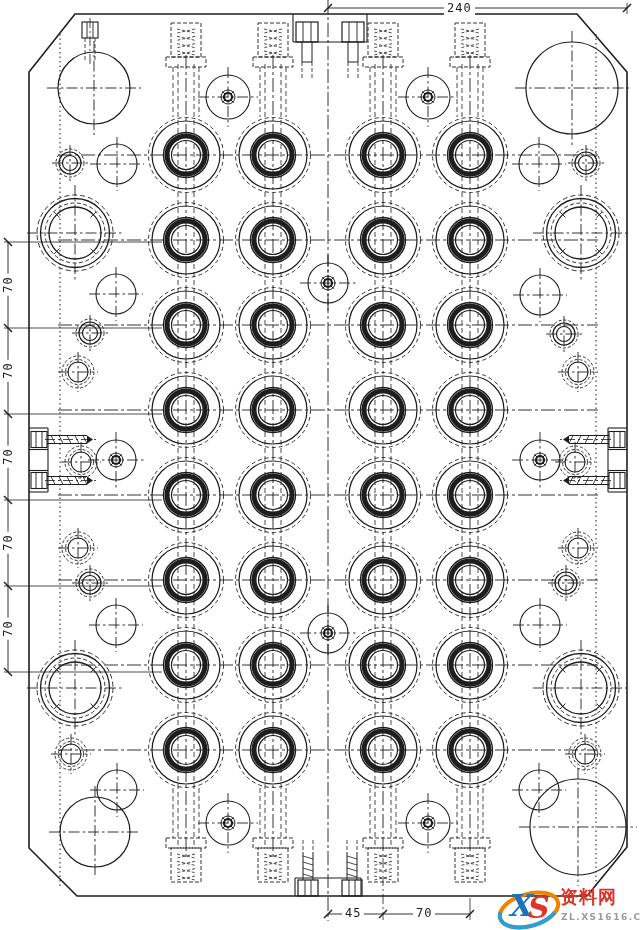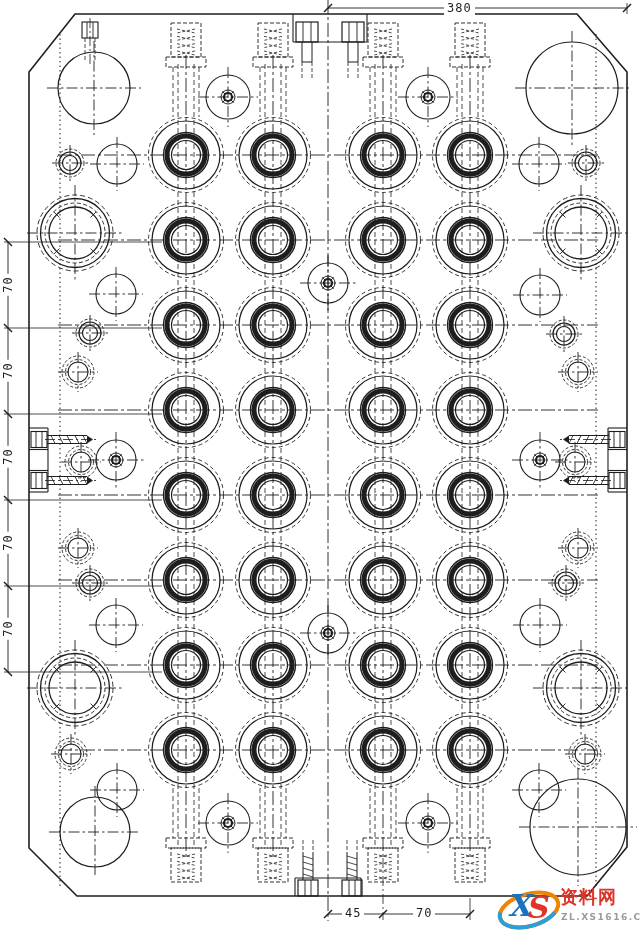--- a/index.html
+++ b/index.html
@@ -653,21 +653,21 @@
       <line x1="4" y1="668" x2="12" y2="676" stroke="#1e1e1e" stroke-width="1.4"></line>
       <line x1="4" y1="672" x2="162" y2="672" stroke="#1e1e1e" stroke-width="0.8"></line>
       <line x1="328" y1="914" x2="470" y2="914" stroke="#1e1e1e" stroke-width="0.9"></line>
       <line x1="324" y1="918" x2="332" y2="910" stroke="#1e1e1e" stroke-width="1.4"></line>
       <line x1="379" y1="918" x2="387" y2="910" stroke="#1e1e1e" stroke-width="1.4"></line>
       <line x1="466" y1="918" x2="474" y2="910" stroke="#1e1e1e" stroke-width="1.4"></line>
       <line x1="470" y1="898" x2="470" y2="920" stroke="#1e1e1e" stroke-width="0.8"></line>
       <line x1="383" y1="858" x2="383" y2="920" stroke="#1e1e1e" stroke-width="0.8" stroke-dasharray="10 3 2 3"></line>
     </svg>
 
-  <span class="dim-label" style="left:444px;top:2px;">380</span>
+  <span class="dim-label" style="left:444px;top:2px;">240</span>
 
   <span class="dim-label dim-vert" style="left:-3px;top:278px;">70</span>
   <span class="dim-label dim-vert" style="left:-3px;top:364px;">70</span>
   <span class="dim-label dim-vert" style="left:-3px;top:450px;">70</span>
   <span class="dim-label dim-vert" style="left:-3px;top:536px;">70</span>
   <span class="dim-label dim-vert" style="left:-3px;top:622px;">70</span>
 
   <span class="dim-label" style="left:342px;top:907px;">45</span>
   <span class="dim-label" style="left:413px;top:907px;">70</span>
 

